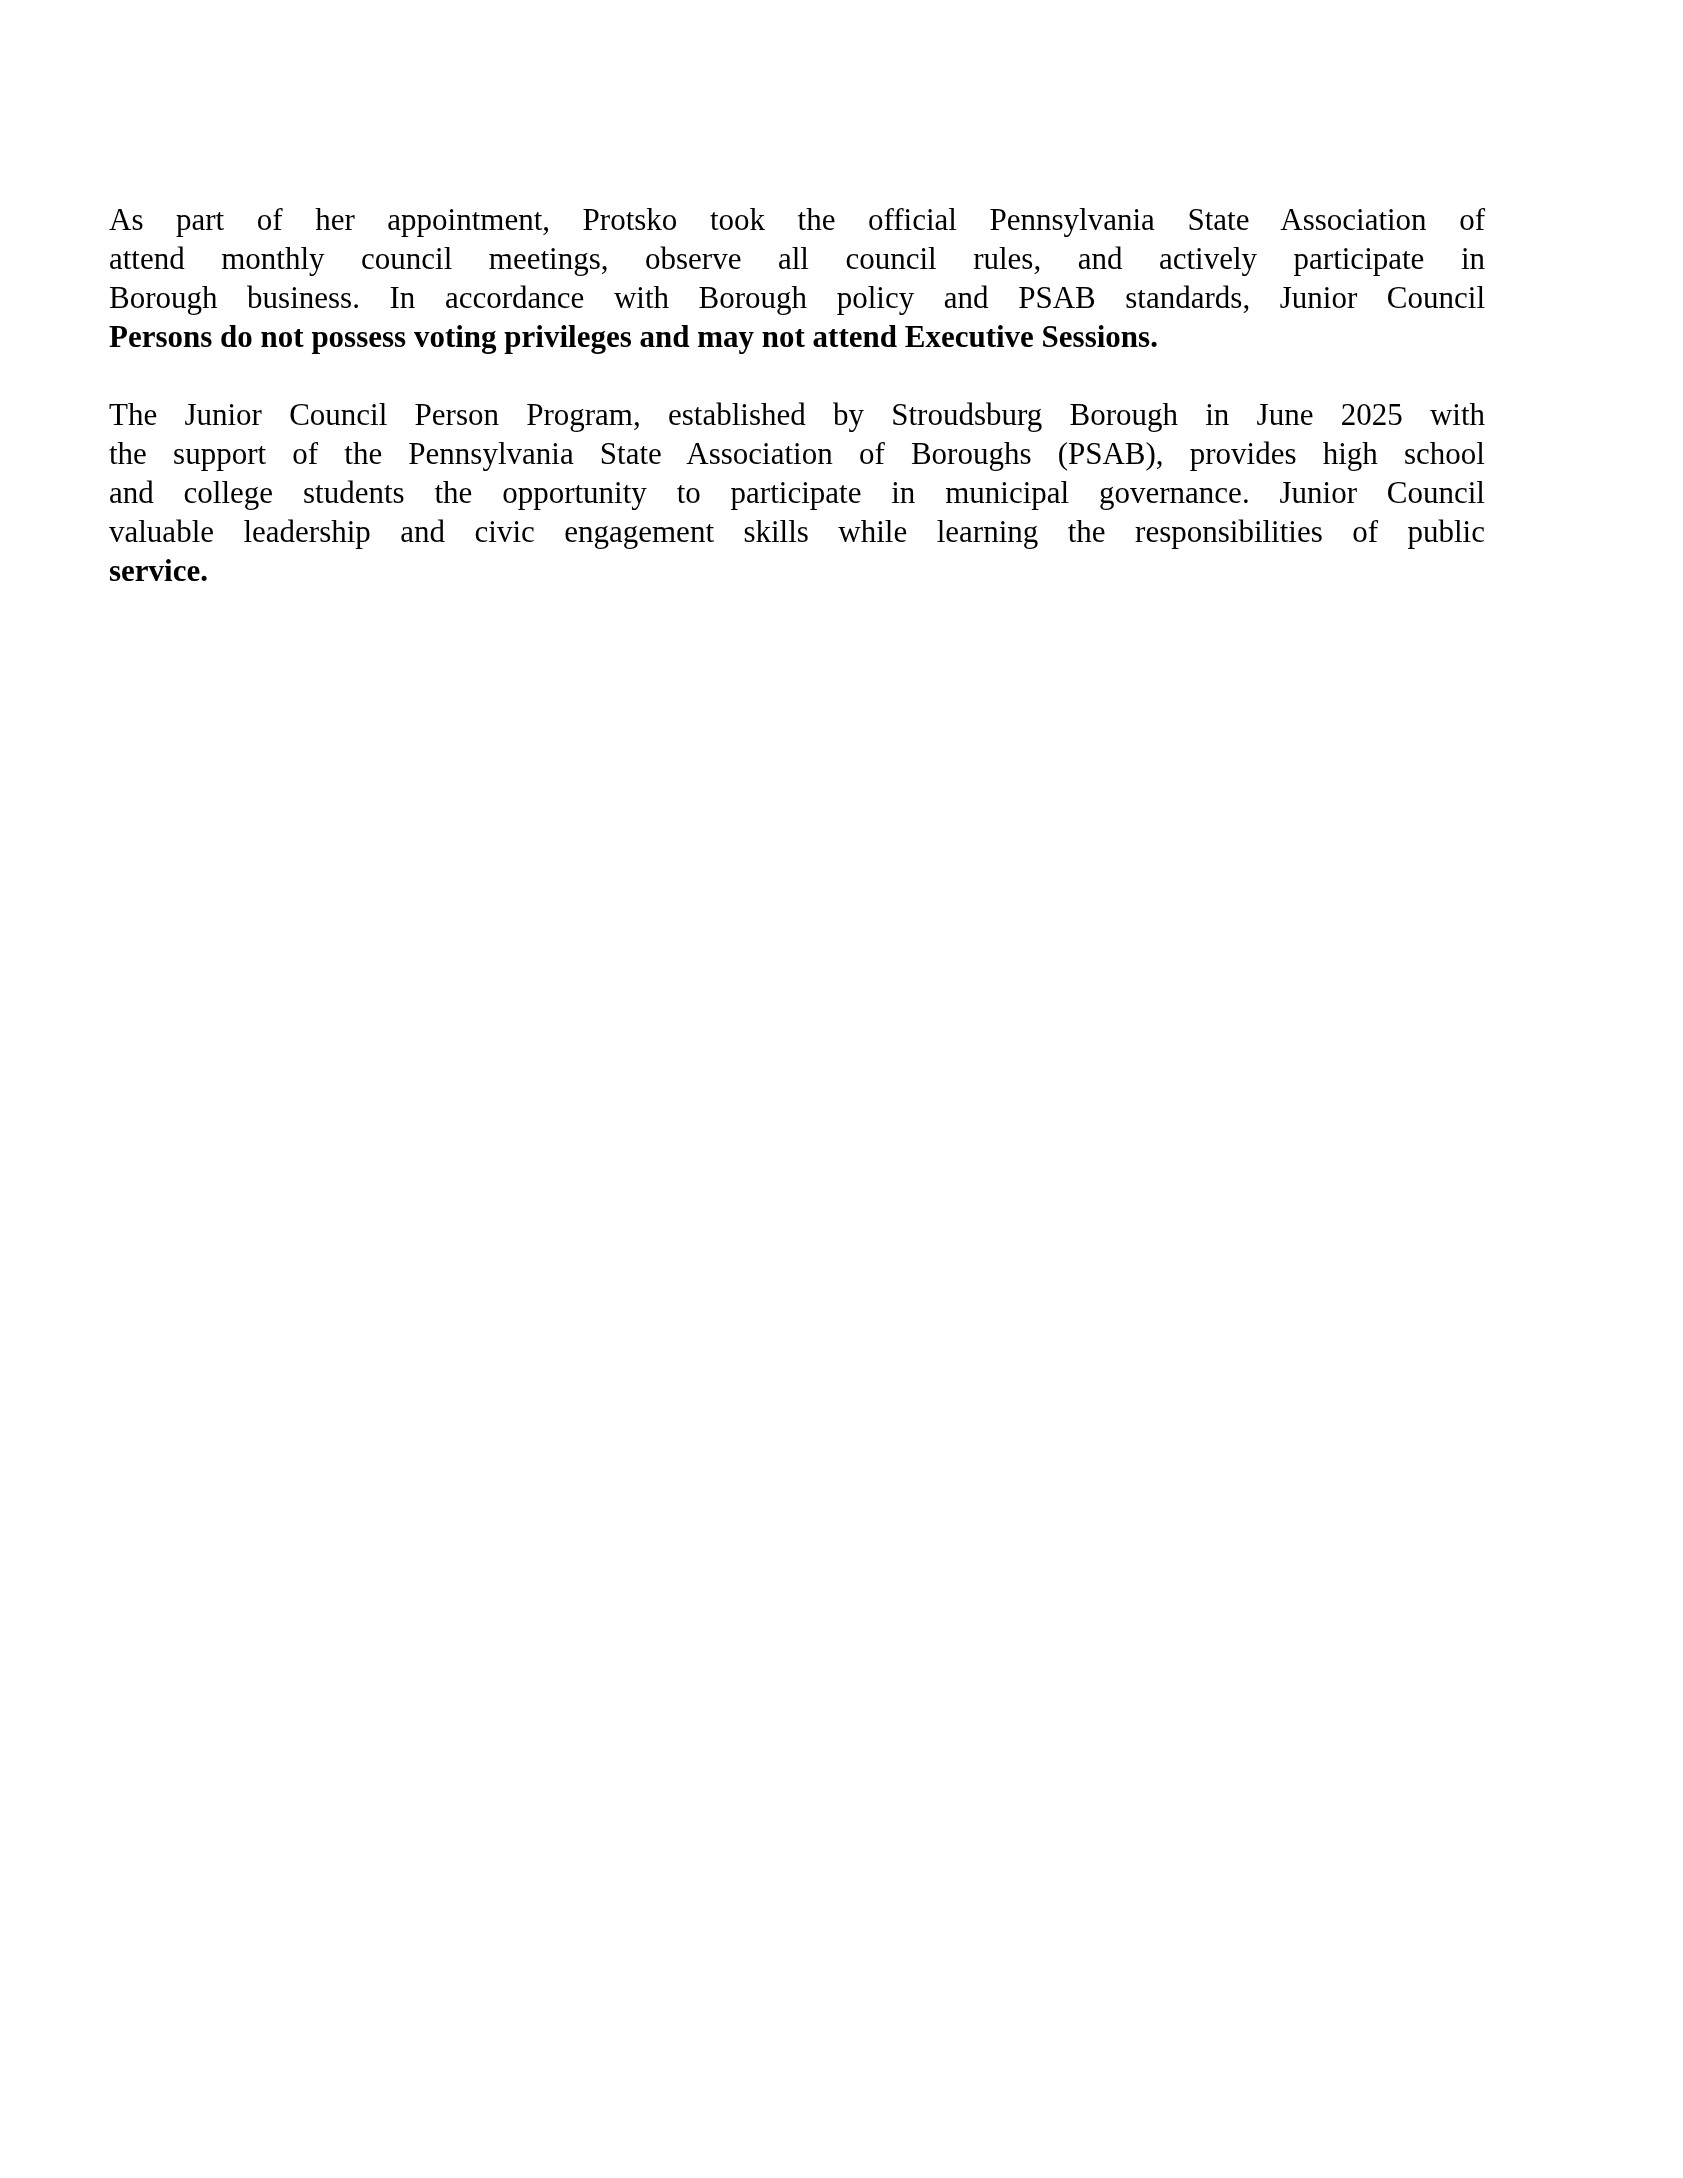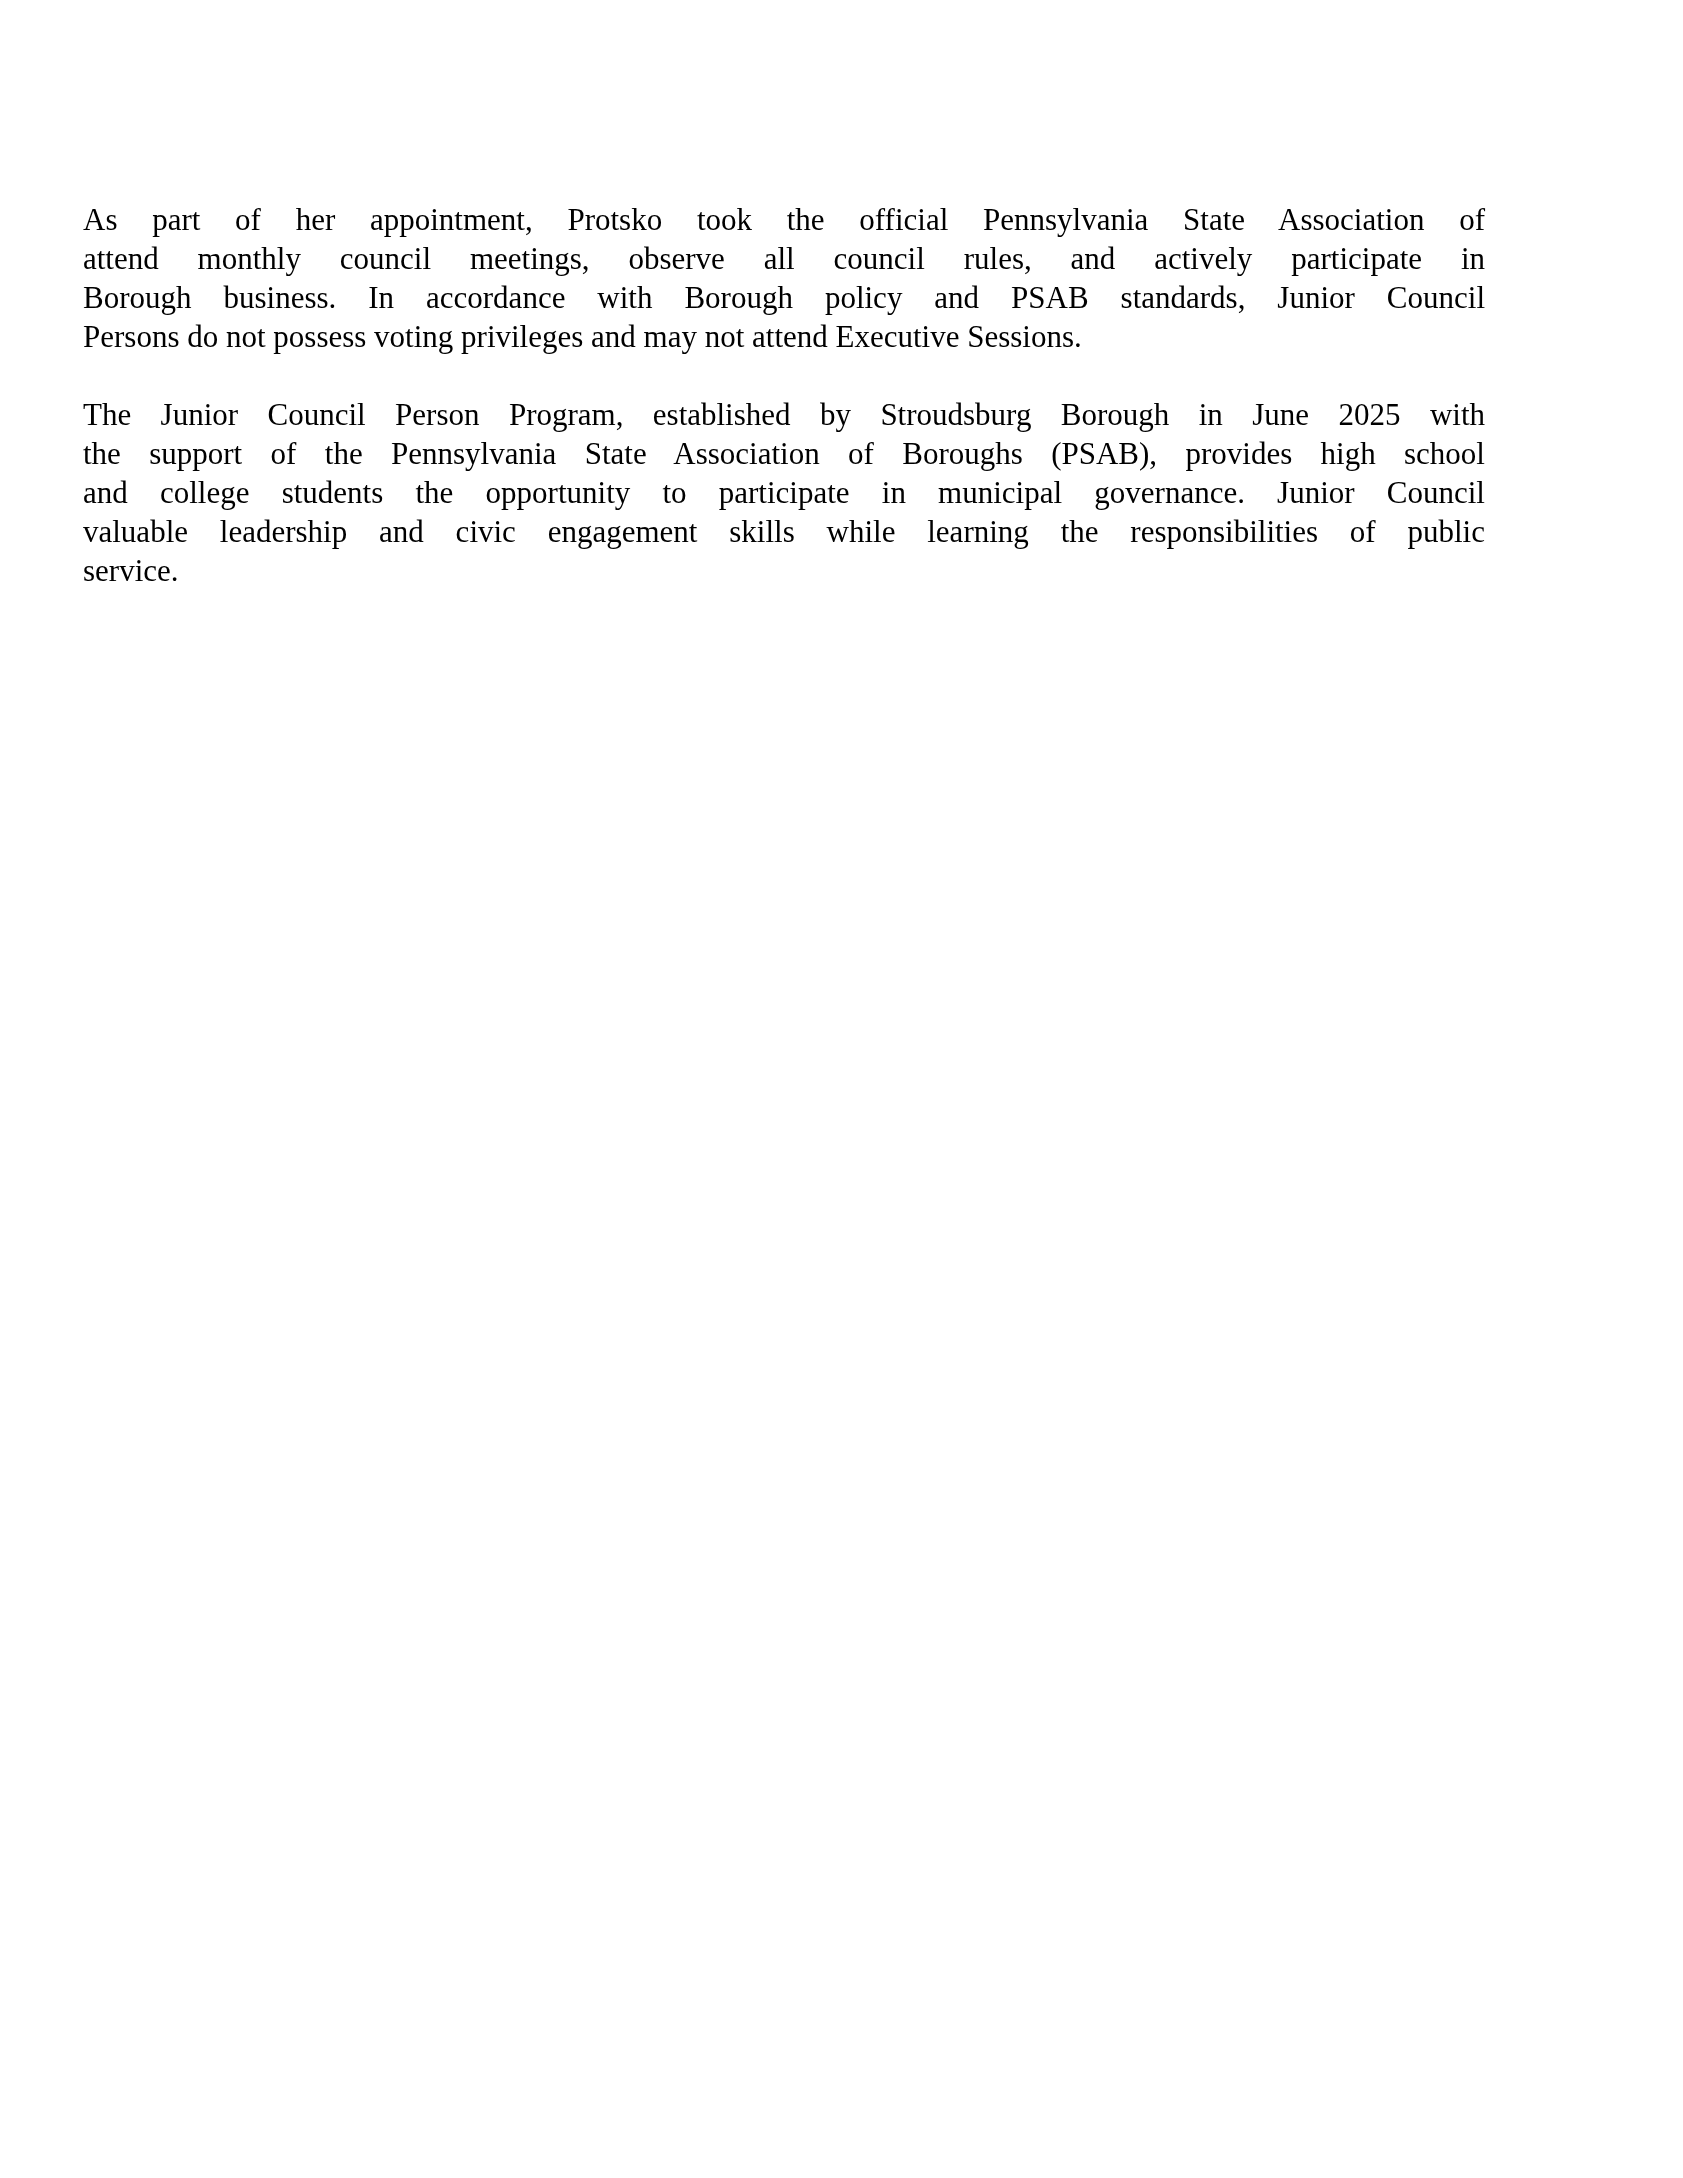--- a/index.html
+++ b/index.html
@@ -6,38 +6,39 @@
     margin: 0;
     padding: 0;
     background: #ffffff;
   }
   .page {
     position: relative;
     width: 1683px;
     height: 2178px;
     background: #ffffff;
     box-sizing: border-box;
-    padding: 200px 198px 0 83px;
+    padding: 200px 198px 0 109px;
     color: #000000;
     font-family: "Liberation Serif", "DejaVu Serif", serif;
     font-size: 31px;
     line-height: 39px;
     overflow: hidden;
   }
   .para {
     margin: 0 0 39px 0;
   }
   .line {
     text-align: justify;
     text-align-last: justify;
     white-space: normal;
   }
   .line-last {
     text-align: right;
     text-align-last: left;
+    font-weight: bold;
   }
 </style>
 </head>
 <body>
 
 <div class="page">
 
   <div class="para">
     <div class="line">As part of her appointment, Protsko took the official Pennsylvania State Association of</div>
     <div class="line">attend monthly council meetings, observe all council rules, and actively participate in</div>

